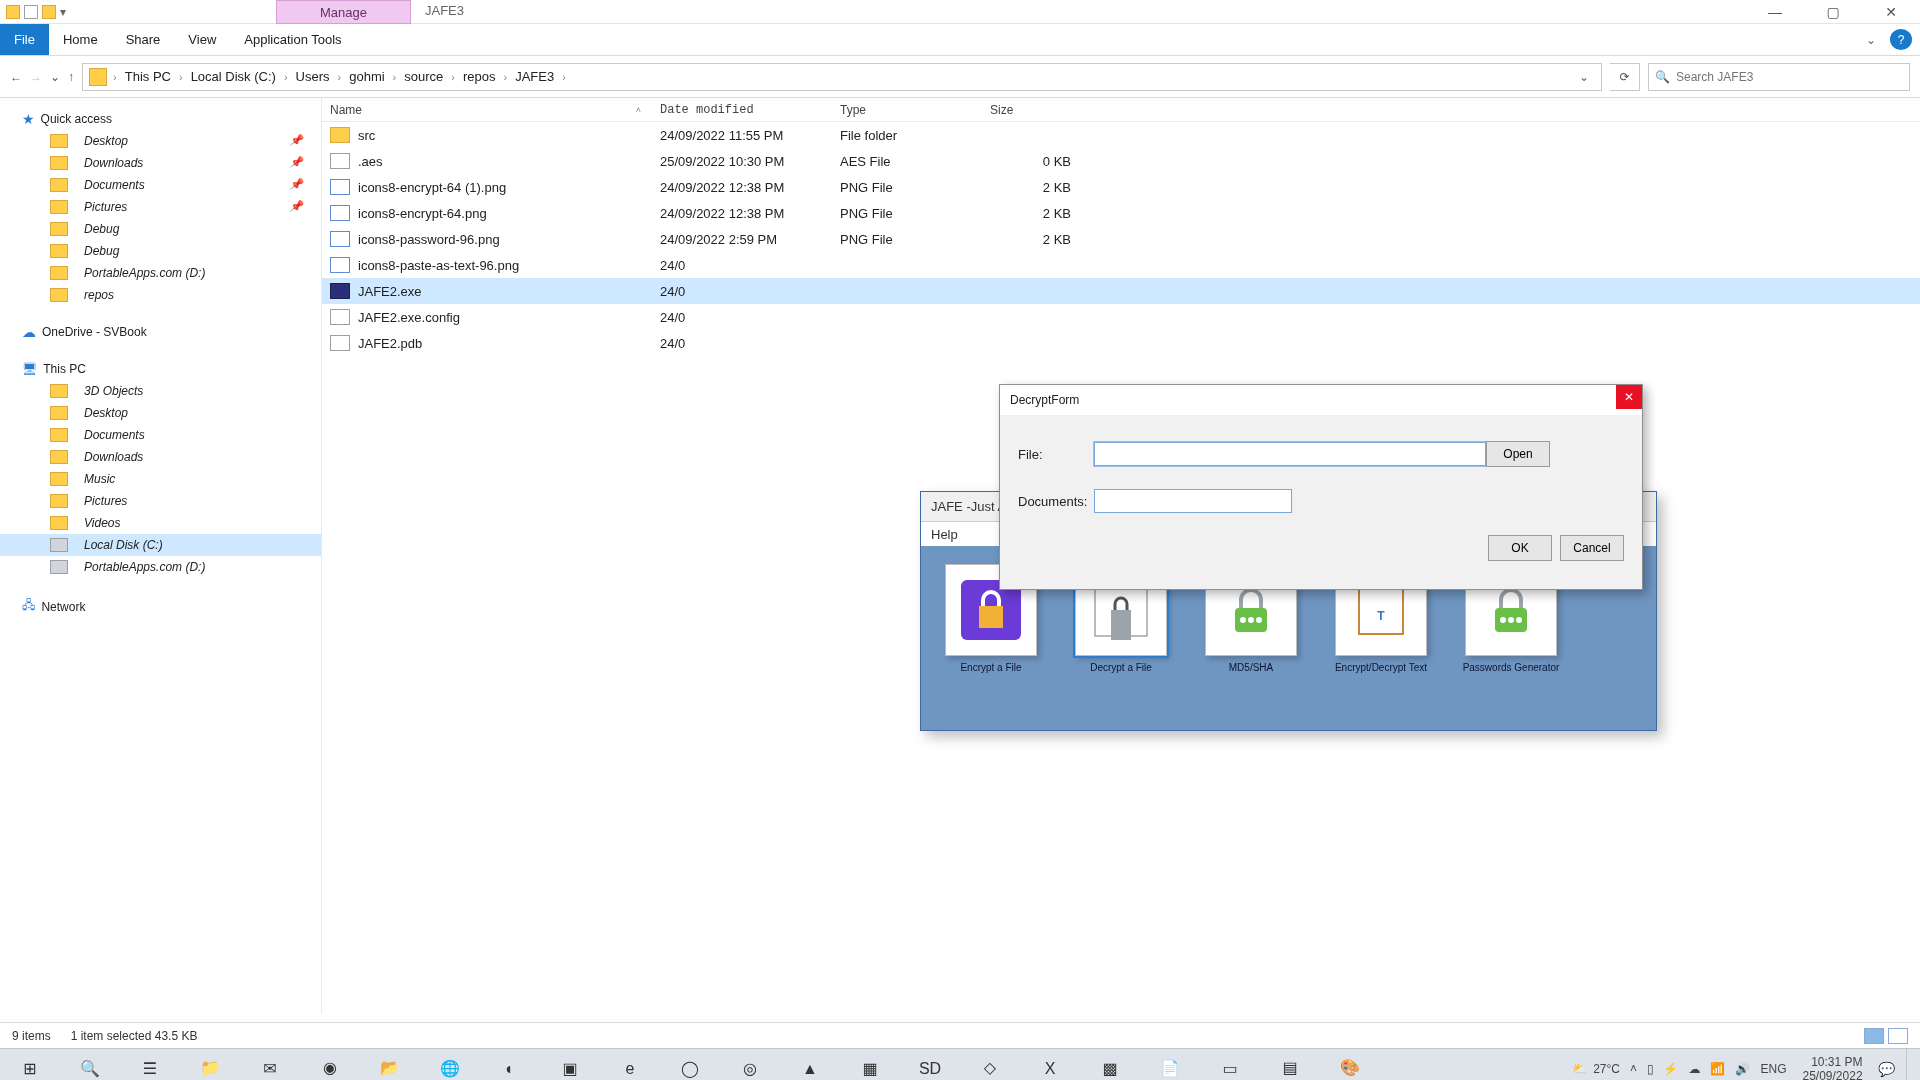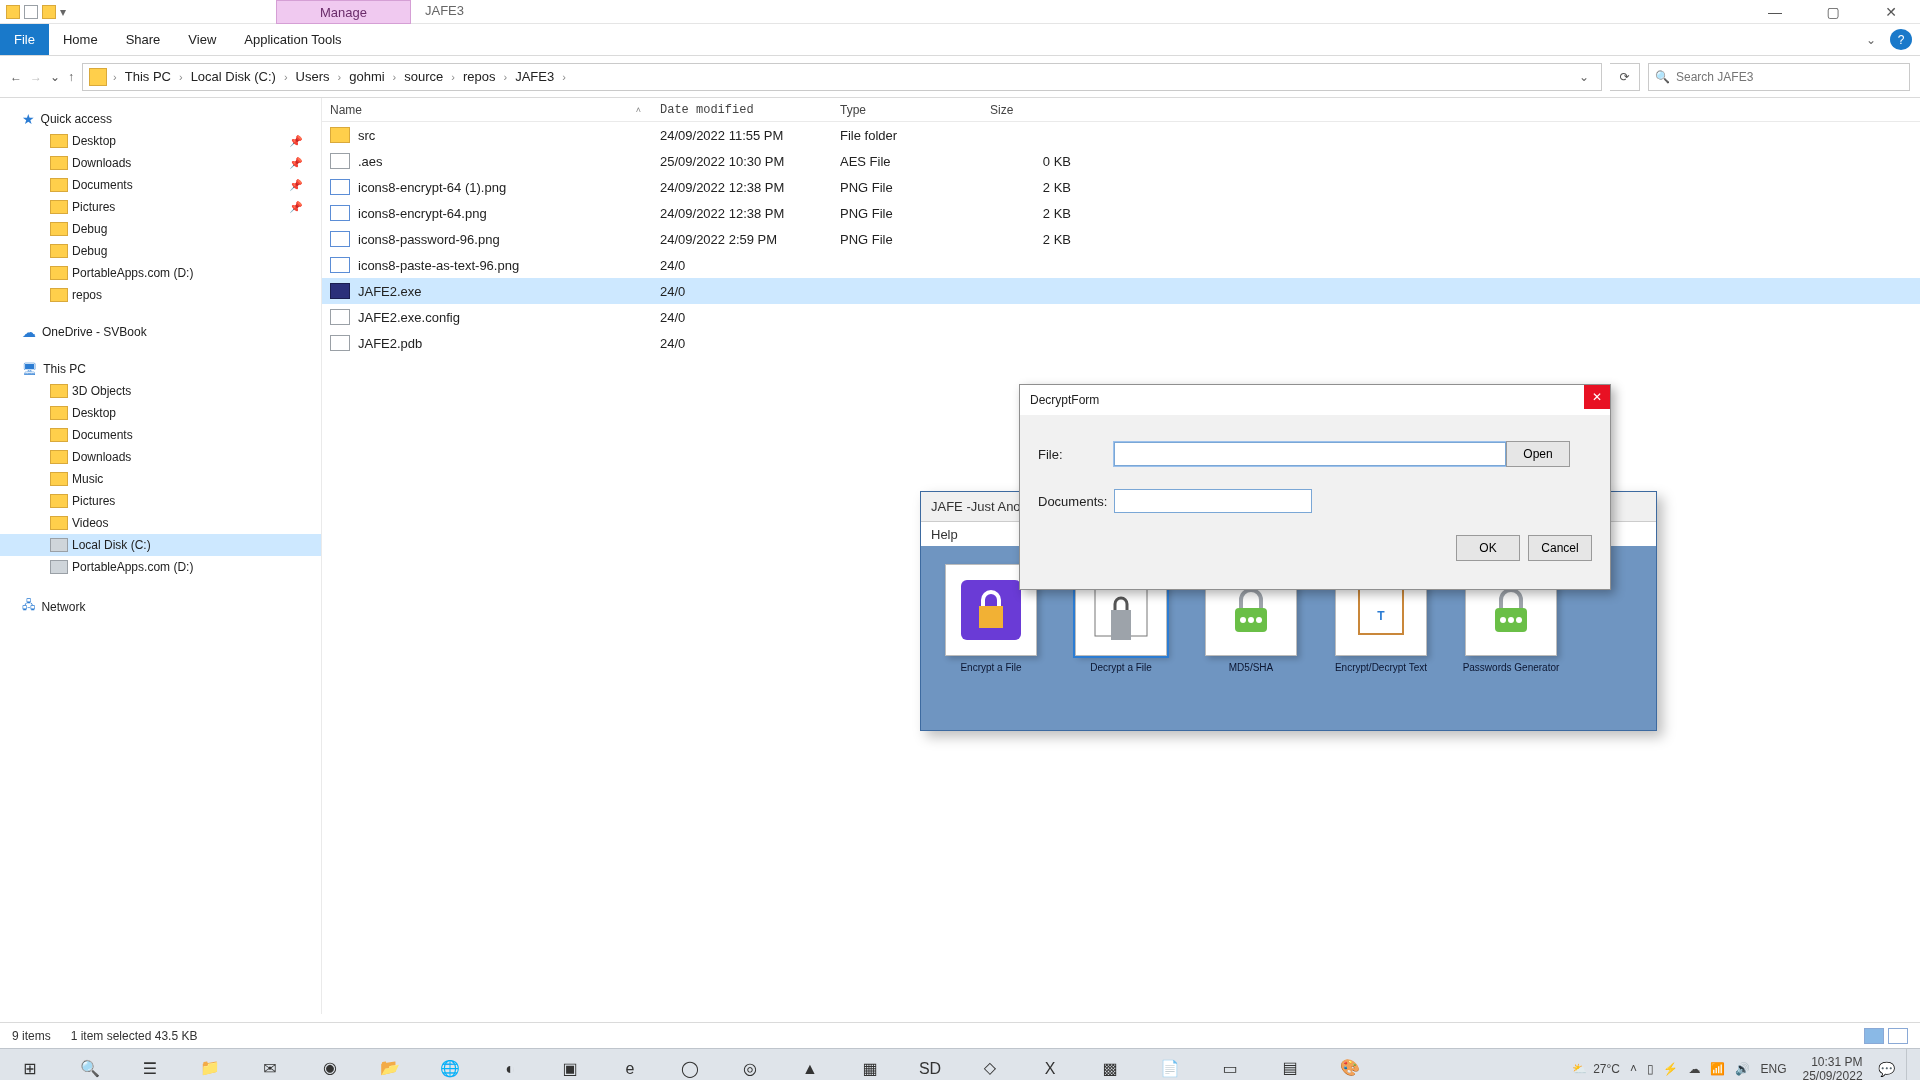--- a/index.html
+++ b/index.html
@@ -31,21 +31,21 @@
   .navbar .addr-dropdown { color: #666; padding:0 6px; }
   .navbar .refresh { width: 30px; height: 28px; border: 1px solid #cacaca; border-left: none; display: flex; align-items: center; justify-content: center; color: #555; }
   .navbar .search { width: 262px; height: 28px; border: 1px solid #cacaca; display: flex; align-items: center; padding: 0 6px; gap: 6px; color: #888; }
 
   
   .body { display: flex; height: calc(1080px - 24px - 32px - 42px - 26px - 40px); background: #fff; }
 
   
   .sidebar { width: 322px; border-right: 1px solid #eaeaea; padding: 10px 0; overflow: hidden; }
   .sidebar .group-title { display: flex; align-items: center; gap: 6px; padding: 4px 22px; font-size: 13px; color: #222; }
-  .sidebar .item { display: flex; align-items: center; gap: 4px; padding: 4px 0 4px 50px; font-size: 13px; color: #222; position: relative; }
+  .sidebar .item { display: flex; gap: 16px; padding: 4px 0 4px 50px; font-size: 13px; color: #222; position: relative; font-style: italic; }
   .sidebar .item.selected { background: #cde8ff; }
   .sidebar .pin { position: absolute; right: 18px; color: #888; font-size: 11px; }
   .sidebar .sec { margin-top: 14px; }
   .sb-ico { width: 18px; height: 14px; display: inline-block; }
   .sb-folder { background: #ffcf4b; border: 1px solid #d9a93b; }
   .sb-drive  { background: #cfd5da; border: 1px solid #9aa0a6; }
   .sb-star   { color:#2b7cd3; font-size:14px; line-height:14px; }
   .sb-cloud  { color:#2b7cd3; font-size:14px; }
   .sb-pc     { color:#2b7cd3; }
   .sb-net    { color:#2b7cd3; }
@@ -82,21 +82,21 @@
   .jafe-win { position: absolute; left: 598px; top: 393px; width: 737px; height: 240px; background: #6f95c1; border: 1px solid #3d6aa0; box-shadow: 6px 6px 12px rgba(0,0,0,0.25); }
   .jafe-win .jtitle { height: 30px; background: #f0f0f0; display: flex; align-items: center; padding: 0 10px; font-size: 13px; color: #333; border-bottom:1px solid #ccc;}
   .jafe-win .jmenu  { height: 24px; background: #fff; display: flex; align-items: center; padding: 0 10px; font-size: 13px; color: #333; }
   .jafe-win .jbody  { display: flex; gap: 10px; padding: 18px 10px 10px 10px; }
   .jafe-win .jitem  { width: 120px; display: flex; flex-direction: column; align-items: center; gap: 6px; }
   .jafe-win .jitem .jicon { width: 92px; height: 92px; background: #fff; border: 1px solid #bcbcbc; box-shadow: 3px 3px 6px rgba(0,0,0,0.2); display:flex; align-items:center; justify-content:center;}
   .jafe-win .jitem.sel .jicon { outline:2px solid #2b7cd3; }
   .jafe-win .jitem .jlbl { font-size: 10px; color: #0b1530; text-align:center;}
   .jicon.purple svg rect.bg{fill:#6a3bd6;}
 
-  .dlg { position: absolute; left: 697px; top: 286px; width: 592px; height: 206px; background: #f1f1f1; border: 1px solid #8f8f8f; box-shadow: 4px 4px 10px rgba(0,0,0,0.3); }
+  .dlg { position: absolute; left: 677px; top: 286px; width: 644px; height: 206px; background: #f1f1f1; border: 1px solid #8f8f8f; box-shadow: 4px 4px 10px rgba(0,0,0,0.3); }
   .dlg .dtitle { height: 30px; background: #fff; display: flex; align-items: center; padding: 0 10px; font-size: 13px; color: #222; position: relative; }
   .dlg .dtitle .dclose { position: absolute; right: 0; top: 0; width: 26px; height: 24px; background: #e81123; color: #fff; display: flex; align-items: center; justify-content: center; font-size: 12px; }
   .dlg .dbody { padding: 26px 16px 10px 18px; }
   .dlg .drow { display: flex; align-items: center; gap: 0; margin-bottom: 22px; }
   .dlg .dlabel { width: 76px; font-size: 13px; color: #222; }
   .dlg input[type=text] { height: 24px; border: 1px solid #7aa7d6; background: #fff; padding: 0 4px; font-size: 12px; }
   .dlg .file-field { width: 392px; border:1px solid #2b7cd3; outline:1px solid #9bc0eb;}
   .dlg .pw-field   { width: 198px; }
   .dlg .btn { height: 26px; min-width: 64px; padding:0 10px; background: #e6e6e6; border: 1px solid #9a9a9a; font-size: 12px; display:flex; align-items:center; justify-content:center;}
   .dlg .btnrow { display: flex; justify-content: flex-end; gap: 8px; padding-right: 2px; }

